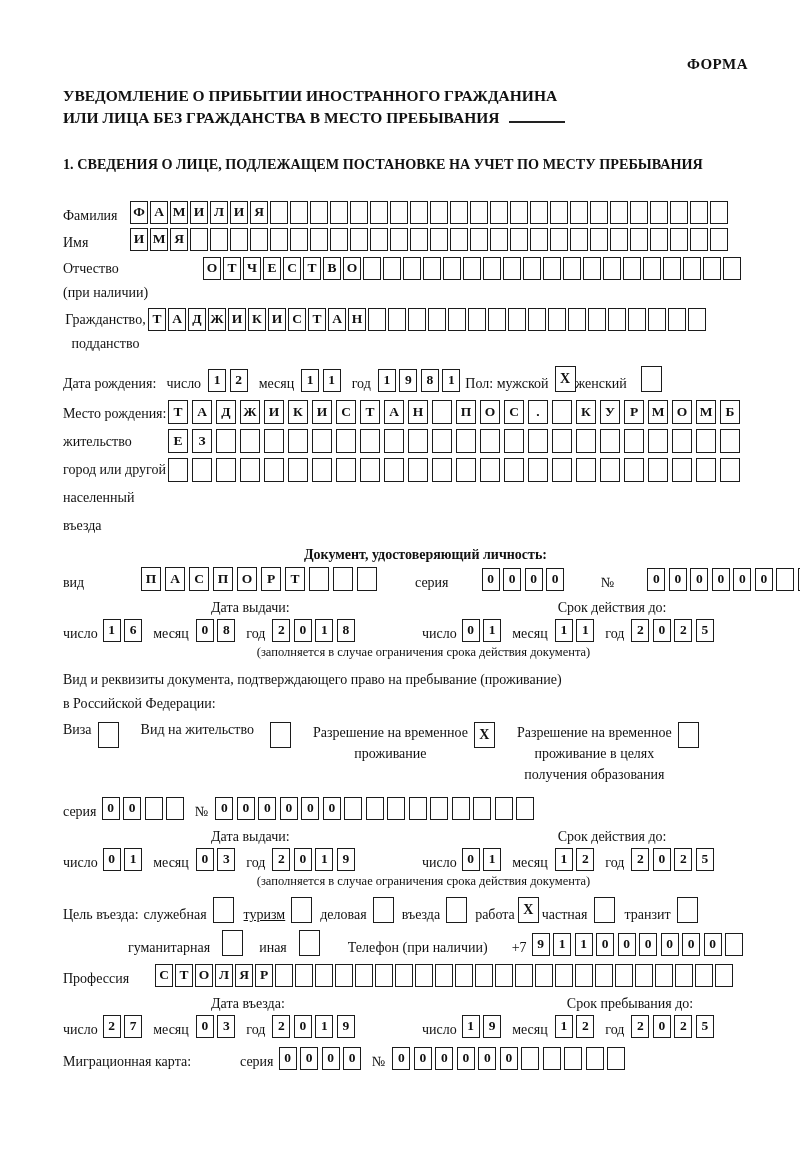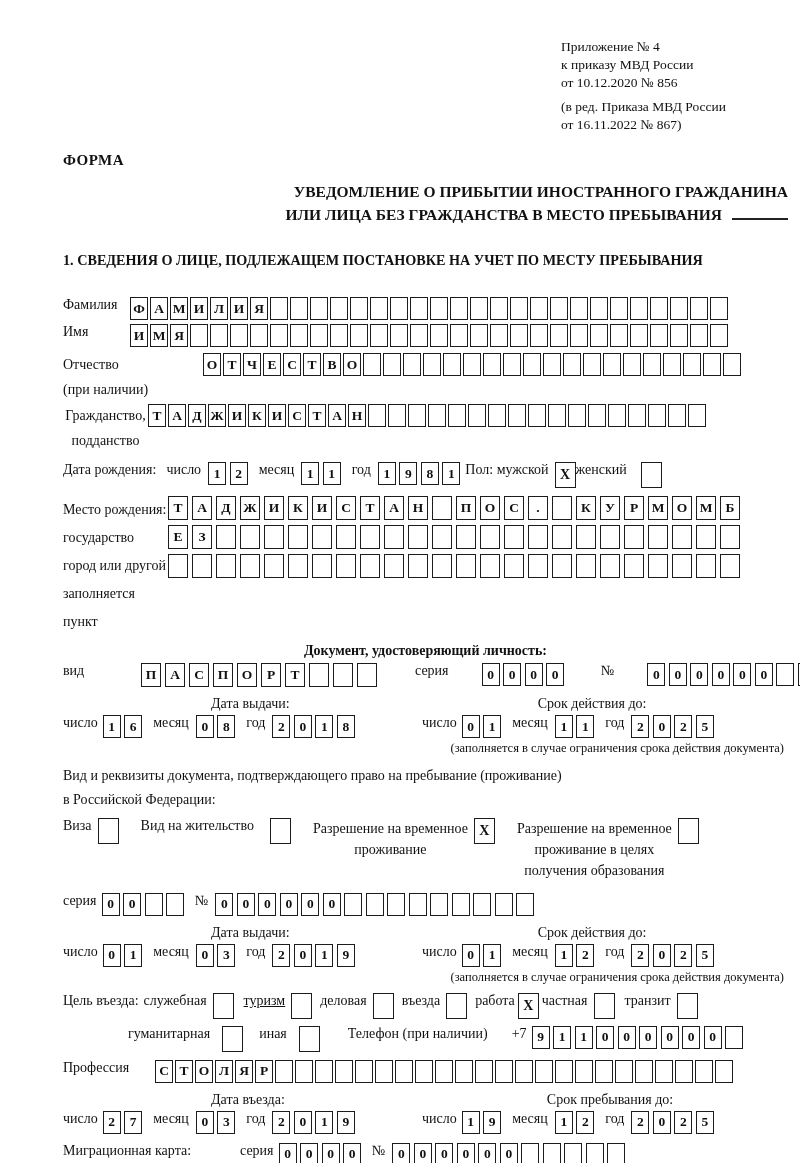--- a/index.html
+++ b/index.html
@@ -4,26 +4,26 @@
 <style>
   html,body{margin:0;padding:0;background:#e8e8e8;}
   .page{
     width:800px;height:1163px;box-sizing:border-box;background:#ffffff;
     padding:38px 12px 0 63px;position:relative;overflow:hidden;
     font-family:"Liberation Serif","DejaVu Serif",serif;color:#111;font-size:14px;
   }
   
   .hdr{width:205px;margin-left:auto;margin-right:22px;font-size:13.5px;line-height:1.32;}
   .hdr .hdr2{margin-top:7px;}
-  .forma{text-align:left;padding-right:40px;font-weight:bold;font-size:15px;margin-top:18px;letter-spacing:.5px;}
-  .title{text-align:right;font-weight:bold;font-size:15.5px;margin-top:12px;line-height:1.45;}
+  .forma{text-align:right;padding-right:40px;font-weight:bold;font-size:15px;margin-top:18px;letter-spacing:.5px;}
+  .title{text-align:left;font-weight:bold;font-size:15.5px;margin-top:12px;line-height:1.45;}
   .blank{display:inline-block;width:56px;border-bottom:2px solid #222;margin-left:10px;vertical-align:baseline;}
   .sect{font-weight:bold;font-size:14.2px;margin-top:26px;}
   
-  .line{display:flex;align-items:flex-start;flex-wrap:nowrap;margin-top:5px;}
+  .line{display:flex;align-items:flex-end;flex-wrap:nowrap;margin-top:5px;}
   .line.top{align-items:flex-start;}
   .lbl{flex:0 0 auto;}
   .ml{line-height:1.75;}
   .lw67{width:67px;}.lw85{width:85px;text-align:center;}.lw140{width:140px;}.lw105{width:105px;}
   .lw52{width:52px;}.lw92{width:92px;}
   
   .cells{display:inline-flex;column-gap:2px;flex:0 0 auto;}
   .cell{
     box-sizing:content-box;width:16px;height:21px;border:1.6px solid #1c1c1c;
     display:inline-flex;align-items:center;justify-content:center;
@@ -35,38 +35,29 @@
   .rowgap{row-gap:5px;display:flex;flex-direction:column;}
   
   .chk{
     box-sizing:content-box;width:19px;height:24px;border:1.6px solid #1c1c1c;
     display:inline-flex;align-items:center;justify-content:center;
     font-size:14px;font-weight:bold;background:#fff;flex:0 0 auto;margin-left:6px;
   }
   .dlabel{margin:0 2px 0 6px;}
   .center{text-align:center;line-height:1.5;}
   .dochead{text-align:center;font-weight:bold;margin-top:7px;font-size:14px;}
-  .two-col{display:flex;margin-top:9px;}
-  .cap{font-size:12.5px;text-align:right;padding-right:4px;margin-top:3px;}
+  .two-col{display:flex;margin-top:9px;gap:20px;}
+  .cap{font-size:12.5px;text-align:center;padding-right:4px;margin-top:3px;}
   .txt{margin-top:9px;line-height:1.6;}
 </style>
 </head>
 <body>
 
 <div class="page">
 
-  <div class="hdr">
-    <div>Приложение № 4</div>
-    <div>к приказу МВД России</div>
-    <div>от 10.12.2020 № 856</div>
-    <div class="hdr2">
-      <div>(в ред. Приказа МВД России</div>
-      <div>от 16.11.2022 № 867)</div>
-    </div>
-  </div>
 
   <div class="forma">ФОРМА</div>
 
   <div class="title">
     <div>УВЕДОМЛЕНИЕ О ПРИБЫТИИ ИНОСТРАННОГО ГРАЖДАНИНА</div>
     <div><span>ИЛИ ЛИЦА БЕЗ ГРАЖДАНСТВА В МЕСТО ПРЕБЫВАНИЯ</span><span class="blank"></span></div>
   </div>
 
   <div class="sect">1. СВЕДЕНИЯ О ЛИЦЕ, ПОДЛЕЖАЩЕМ ПОСТАНОВКЕ НА УЧЕТ ПО МЕСТУ ПРЕБЫВАНИЯ</div>
 
@@ -236,23 +227,23 @@
       </span>
     <span>Пол: мужской</span>
     <span class="chk">X</span>
     <span style="margin-left:0;">женский</span>
     <span class="chk" style="margin-left:14px;"></span>
   </div>
 
   <div class="line top" style="margin-top:8px;">
     <div class="lbl lw105" style="line-height:2.0;">
       <div>Место рождения:</div>
-      <div>государство</div>
+      <div>жительство</div>
       <div>город или другой</div>
-      <div>заполняется пункт</div>
+      <div>населенный въезда</div>
     </div>
     <div class="rowgap">
       <span class="cells wide">
           <span class="cell">Т</span>
           <span class="cell">А</span>
           <span class="cell">Д</span>
           <span class="cell">Ж</span>
           <span class="cell">И</span>
           <span class="cell">К</span>
           <span class="cell">И</span>

